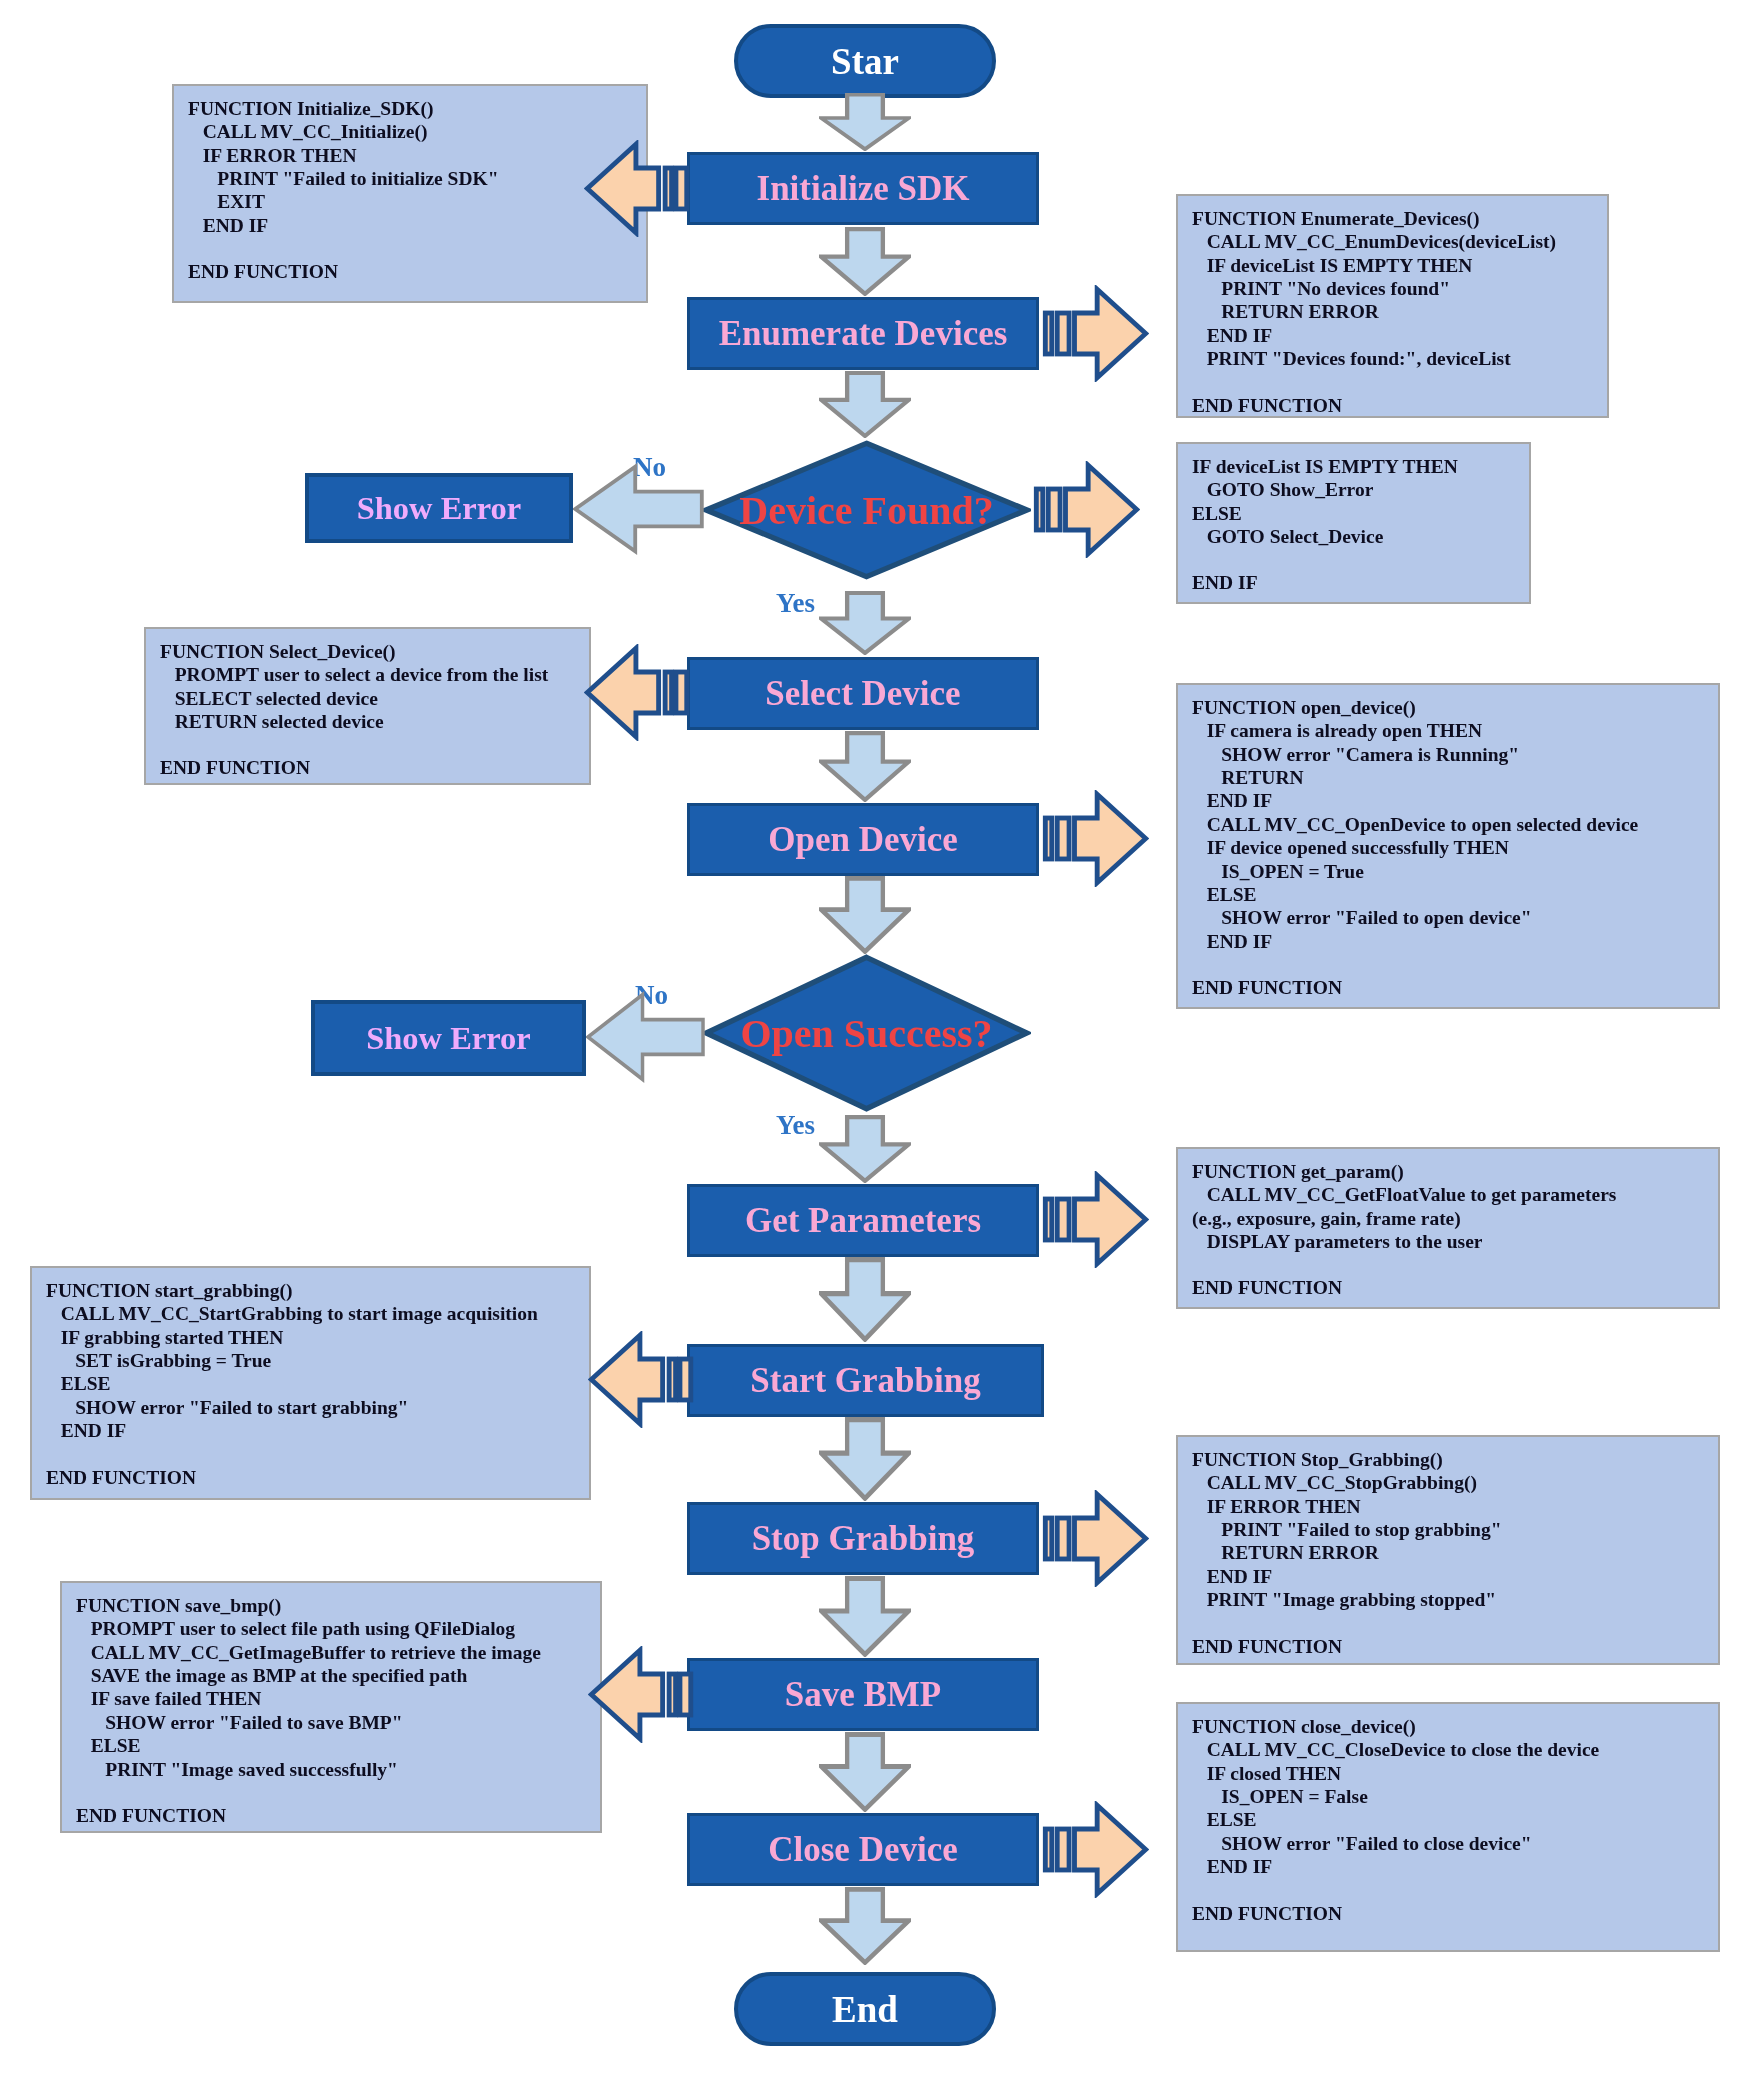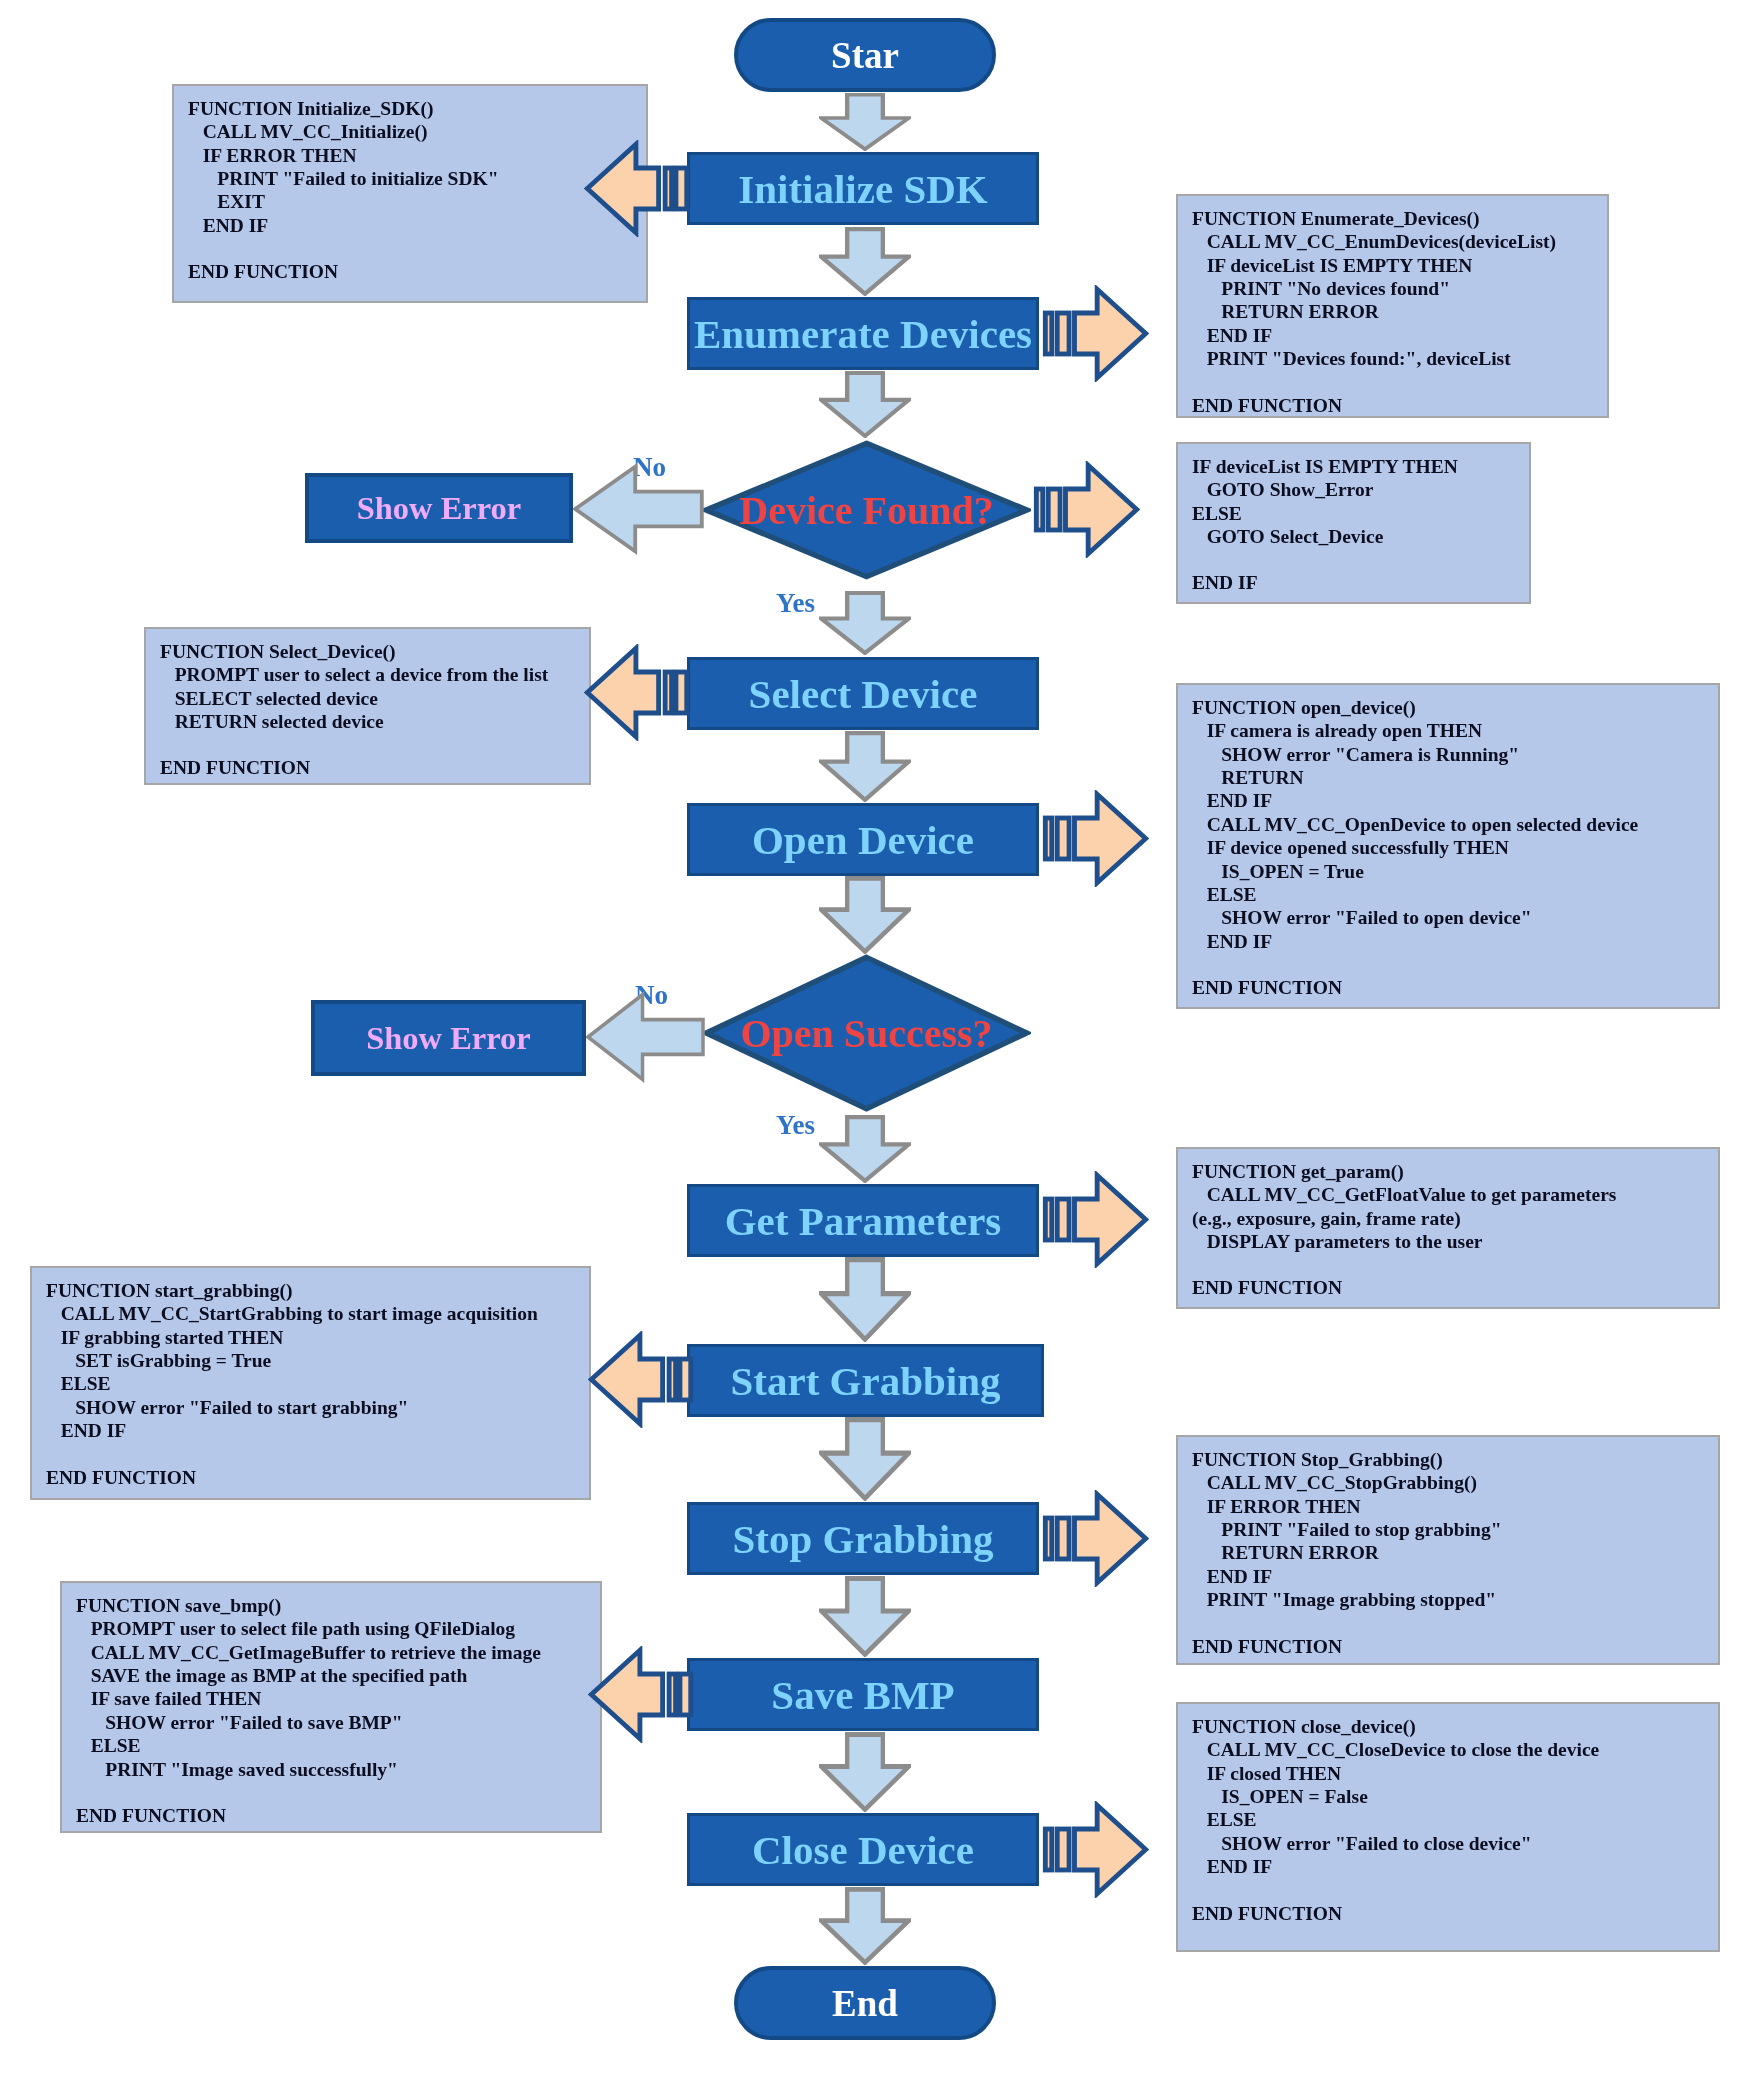--- a/index.html
+++ b/index.html
@@ -2,26 +2,26 @@
 <html style="--shape: #1B5EAD; --shape-border: #134A86; --diamond-border: #1F4E79; --ltblue: #BDD7EE; --gray: #8C8C8C; --codebg: #B5C8E9; --codeborder: #A6A6A6; --peach: #FBD2AC; --navy: #1F4E8C; --labelblue: #2E74C6; --codetext: #0D0D20;font-size:8.7px"><head>
 <meta charset="utf-8">
 <style>
   html,body { margin:0; padding:0; background:#ffffff; }
   .canvas {
     position:relative; width:1764px; height:2097px; background:#ffffff;
     font-family:"Liberation Serif","DejaVu Serif",serif; font-weight:bold; overflow:hidden;
   }
   .abs { position:absolute; box-sizing:border-box; }
   .bar {
-    background:var(--shape); border:3.8px solid var(--shape-border); color:#7dd3fc;
-    display:flex; align-items:center; justify-content:center; font-size:41px;
+    background:var(--shape); border:3.8px solid var(--shape-border); color:#f9a8d4;
+    display:flex; align-items:center; justify-content:center; font-size:35px;
   }
   .pill {
     background:var(--shape); border:4.9px solid var(--shape-border); color:#ffffff;
-    display:flex; align-items:center; justify-content:center; font-size:37px; border-radius:39px;
+    display:flex; align-items:center; justify-content:center; font-size:37px; border-radius:39px;margin-top:6px;
   }
   .errbox {
     background:var(--shape); border:4.3px solid var(--shape-border); color:#f0abfc;
     display:flex; align-items:center; justify-content:center; font-size:32.5px;
   }
   .code-box {
     background:var(--codebg); border:2.7px solid var(--codeborder);
     padding:10.8px 14px; font-size:19.5px; color:var(--codetext);
   }
   .code-line { white-space:pre-wrap; line-height:1.2; min-height:23px; }

